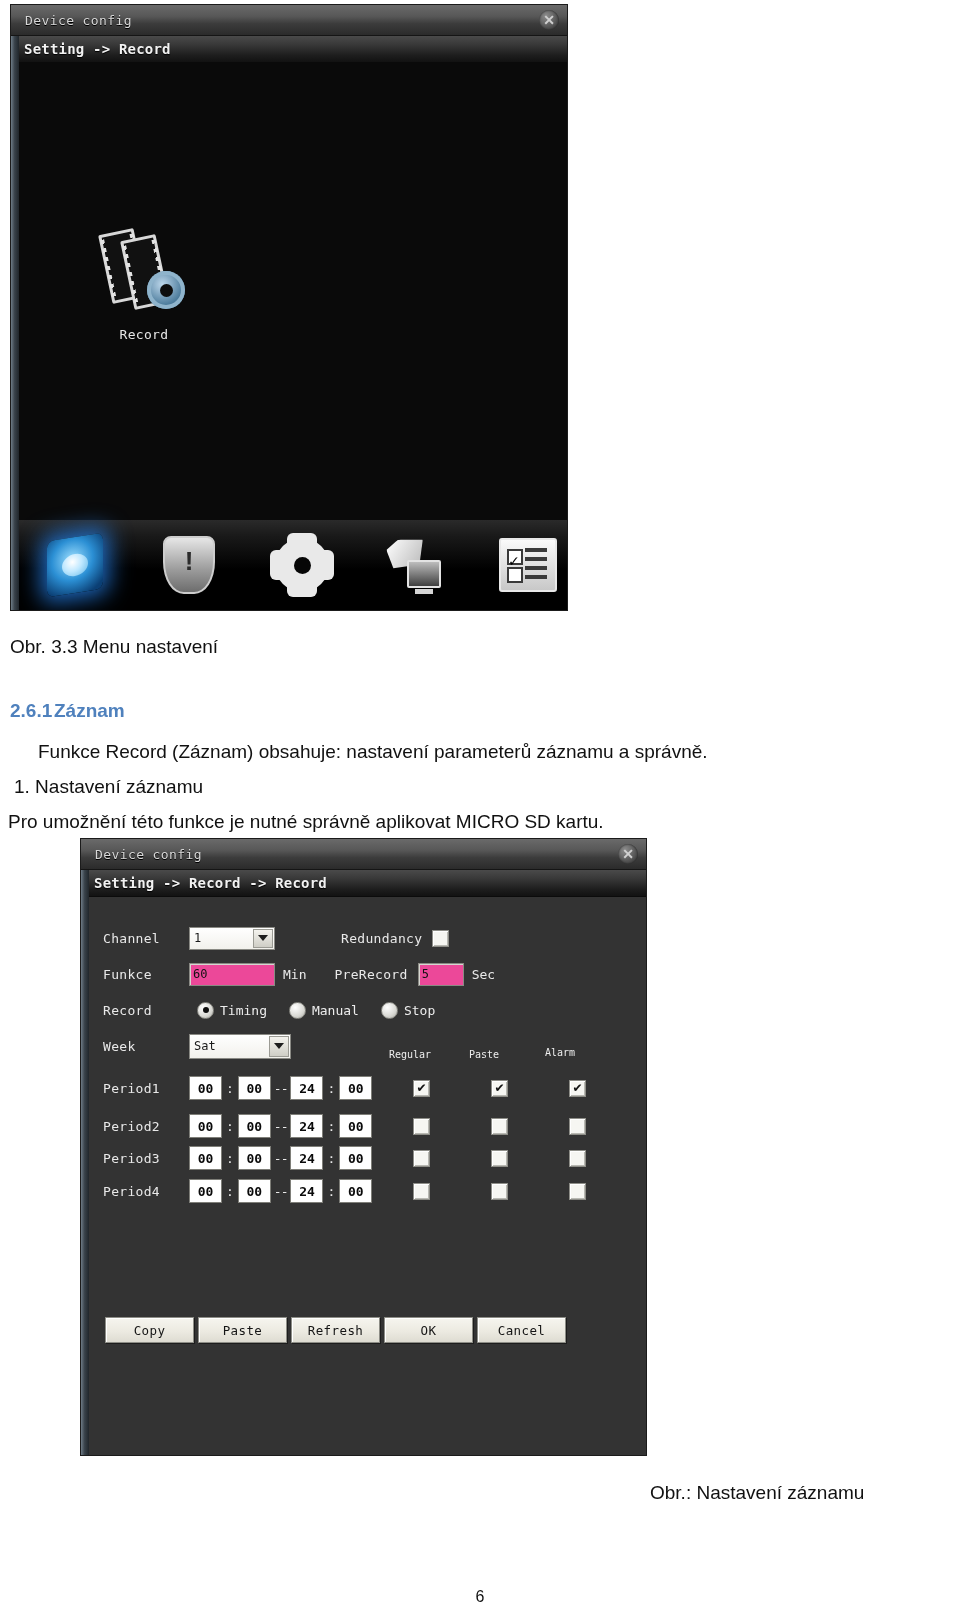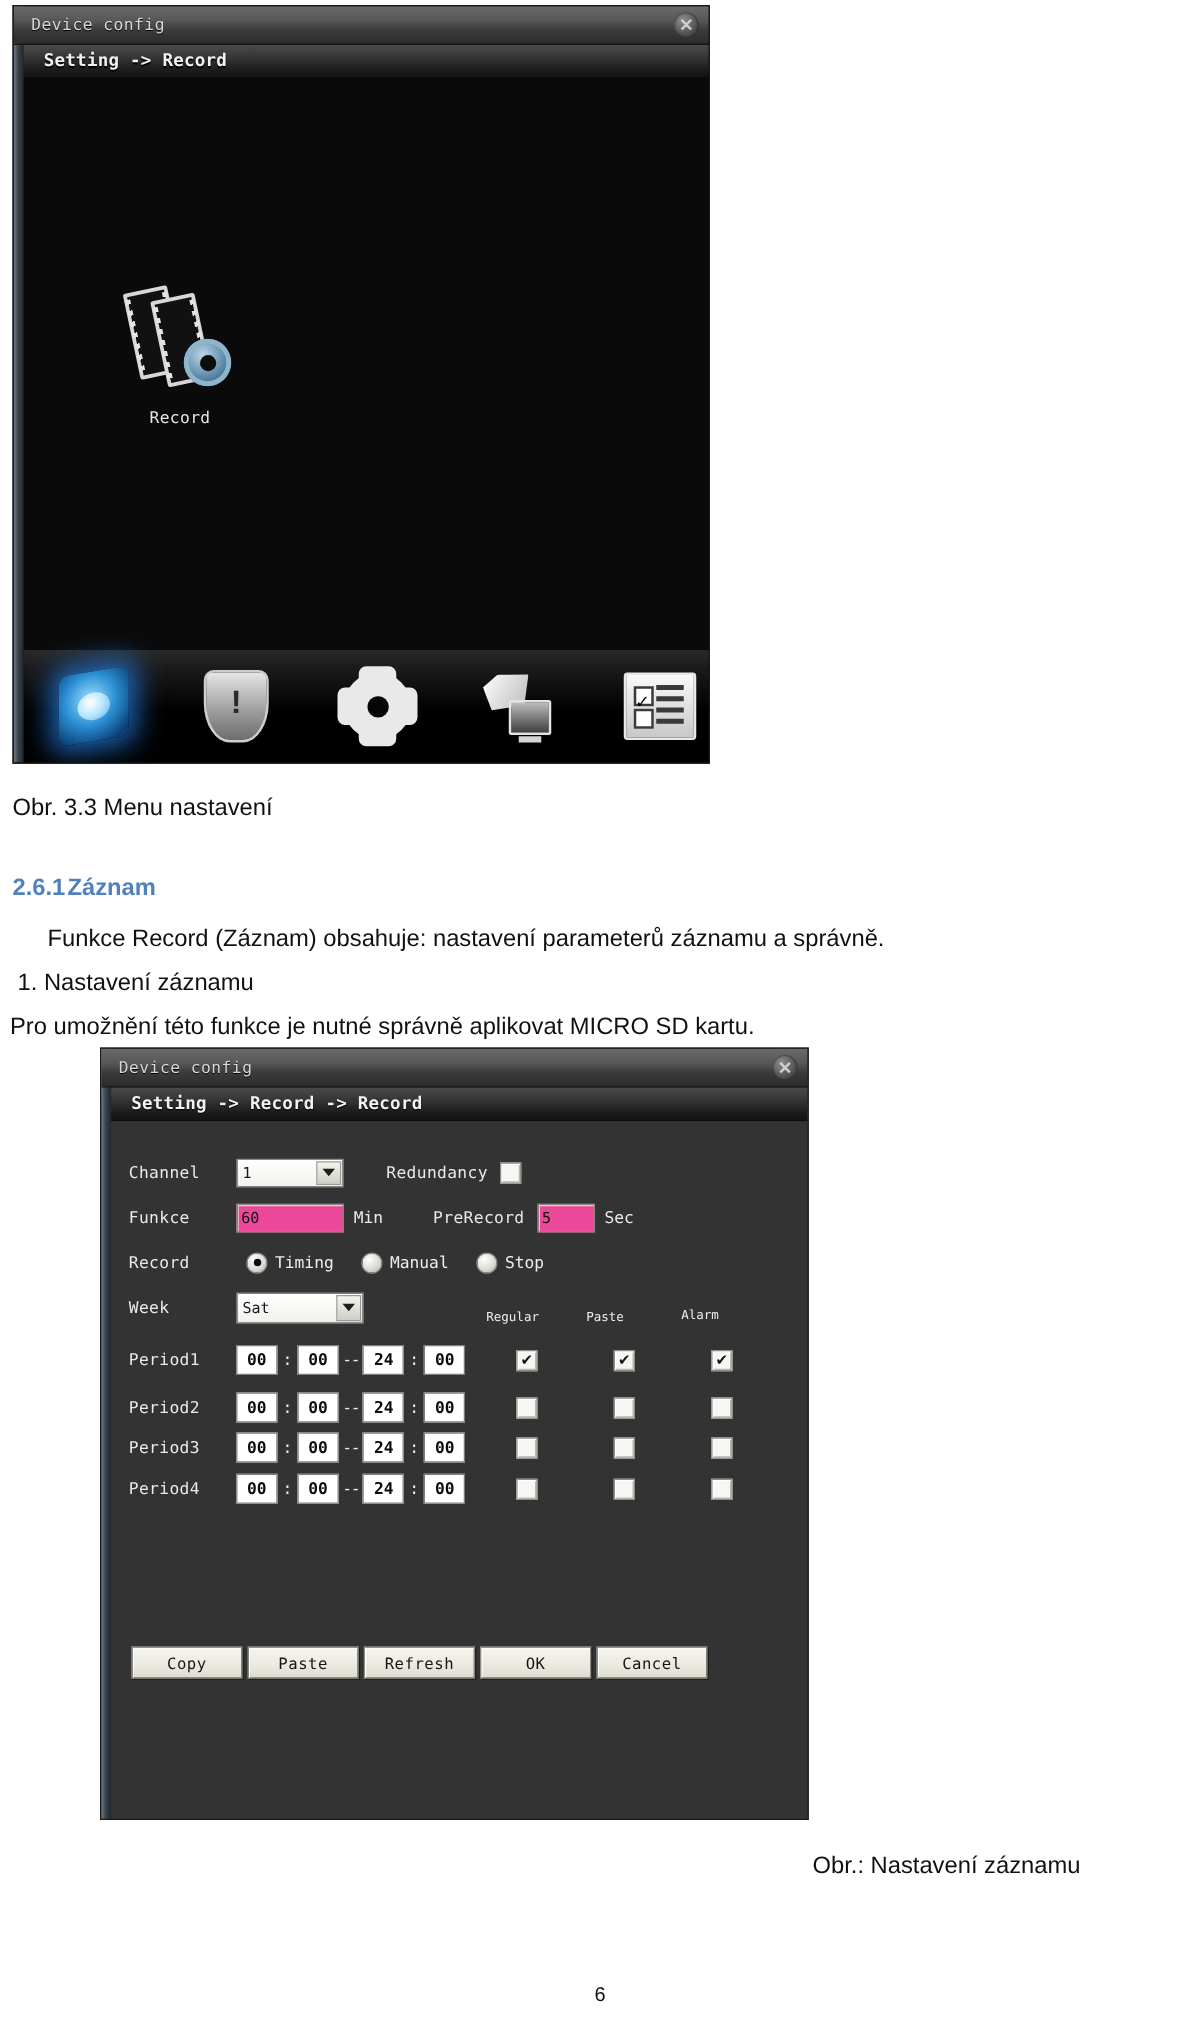--- a/index.html
+++ b/index.html
@@ -49,21 +49,21 @@
     font-family:"Liberation Sans",sans-serif;
   }
   .breadcrumb{
     height:26px;
     background:linear-gradient(to bottom,#4a4a4a 0%,#3a3a3a 30%,#1d1d1d 75%,#121212 100%);
     display:flex;align-items:center;
     border-bottom:1px solid #0b0b0b;
   }
   .breadcrumb .bc-text{
     color:#f2f2f2;font-size:14px;font-weight:bold;
-    margin-left:24px;letter-spacing:.2px;
+    margin-left:13px;letter-spacing:.2px;
     text-shadow:0 1px 1px #000;
   }
 
   
   #fig1{
     left:10px;top:4px;width:558px;height:607px;
     background:#0a0a0a;
   }
   #fig1 .menu-canvas{
     position:absolute;left:8px;right:0;top:57px;bottom:90px;
@@ -416,31 +416,31 @@
   <div class="form">
 
     <div class="row" style="top:28px;">
       <span class="lab">Channel</span>
       <div class="select">
         <span class="sv">1</span>
         <span class="arrow">
             <i></i>
           </span>
       </div>
-      <span class="lab small" style="margin-left:34px;">Redundancy</span>
+      <span class="lab small" style="margin-left:66px;">Redundancy</span>
       <span class="cbox" style="margin-left:10px;"></span>
     </div>
 
     <div class="row" style="top:64px;">
       <span class="lab">Funkce</span>
       <div class="txtbox" style="width:84px;">
         <span class="tv">60</span>
       </div>
       <span class="unit">Min</span>
-      <span class="lab small" style="margin-left:40px;">PreRecord</span>
+      <span class="lab small" style="margin-left:28px;">PreRecord</span>
       <div class="txtbox" style="width:44px;margin-left:10px;">
         <span class="tv">5</span>
       </div>
       <span class="unit">Sec</span>
     </div>
 
     <div class="row" style="top:100px;">
       <span class="lab">Record</span>
       <span class="radio" style="margin-left:8px;">
         <span class="dot on"></span>

